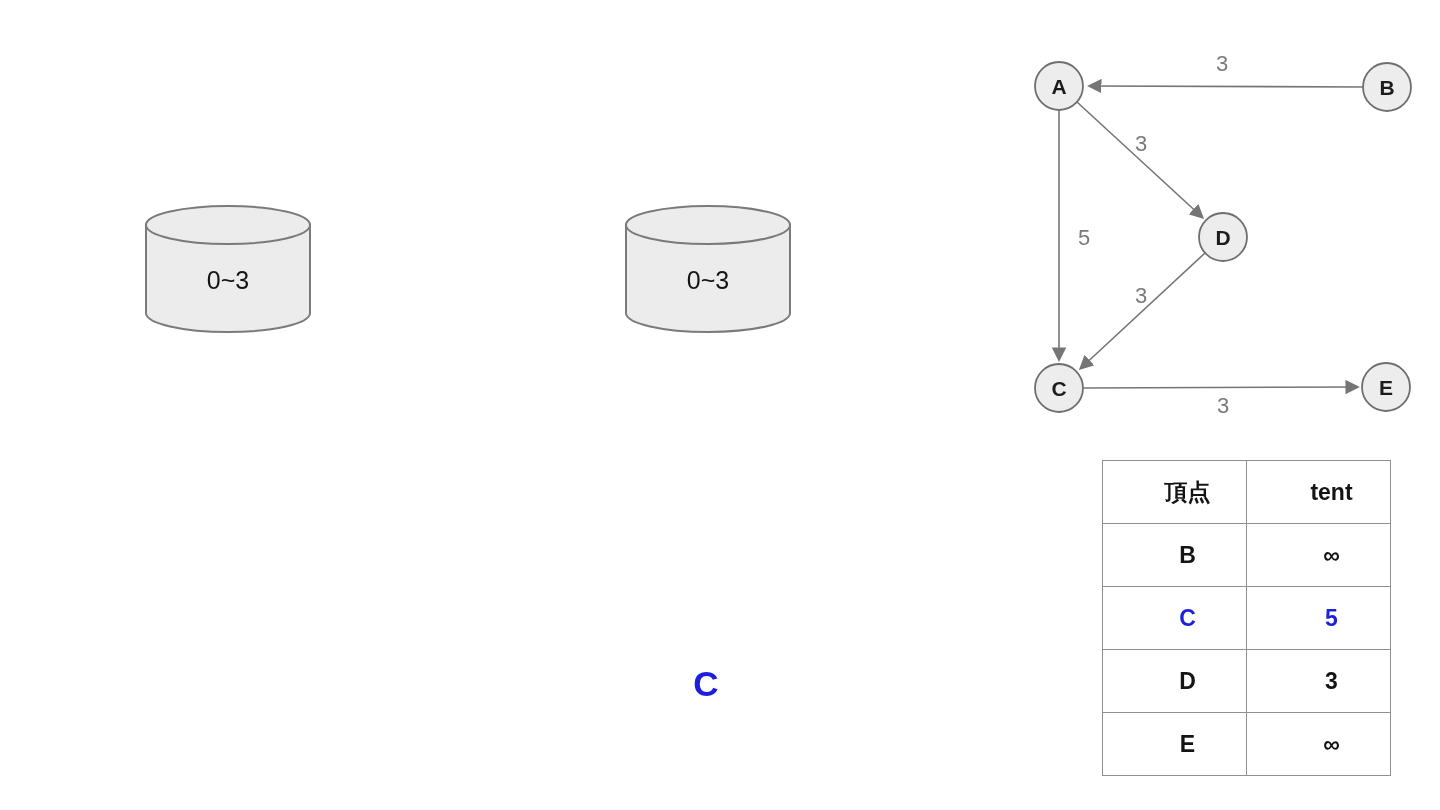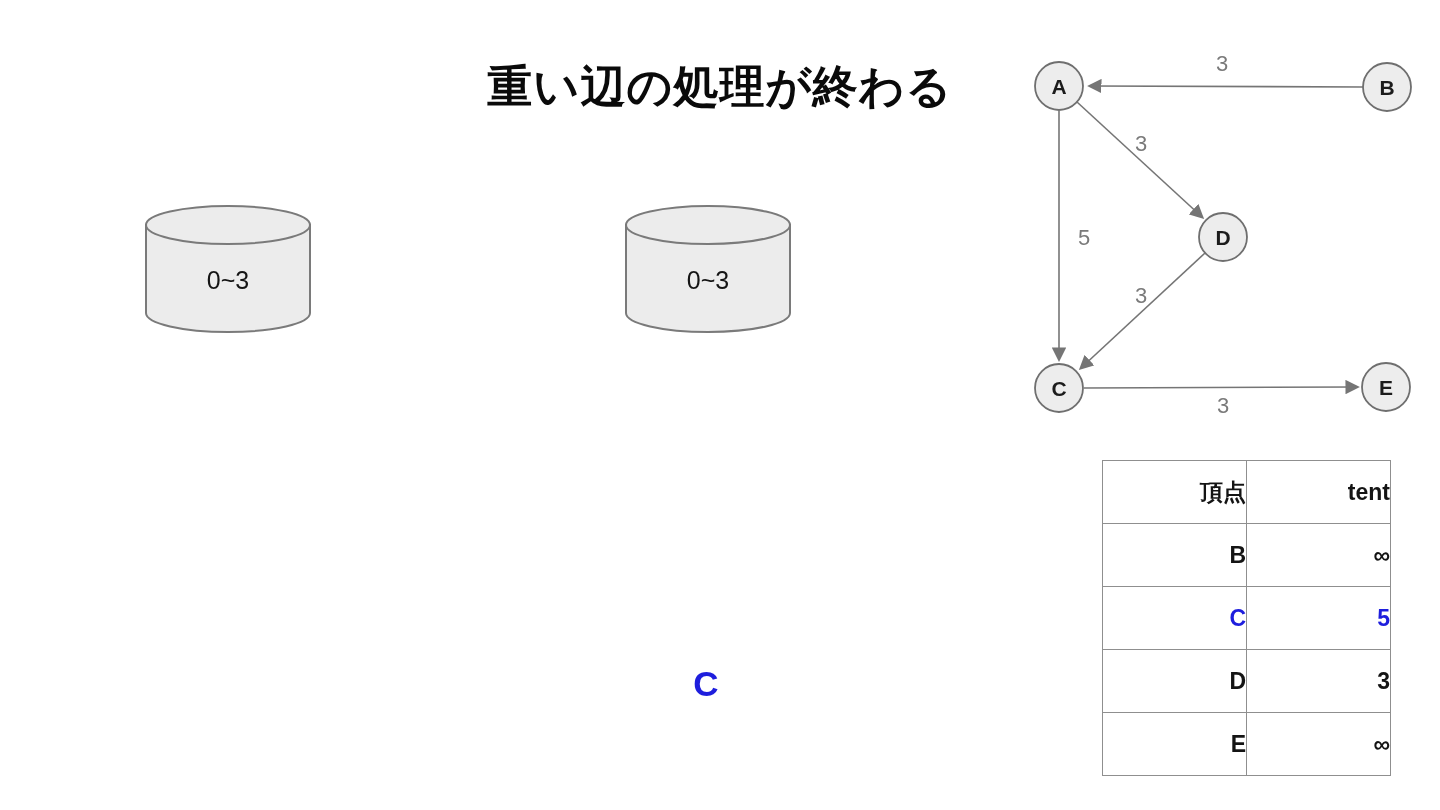--- a/index.html
+++ b/index.html
@@ -35,31 +35,30 @@
   .weight-label{
     font-family:"Liberation Sans","DejaVu Sans",sans-serif;
     font-size:22px;fill:#7a7a7a;text-anchor:middle;
   }
   .tent-table{
     position:absolute;left:1102px;top:460px;border-collapse:collapse;
   }
   .tent-table td,.tent-table th{
     width:144px;height:63px;box-sizing:border-box;
     border:1px solid #8f8f8f;background:#ffffff;
-    text-align:right;vertical-align:middle;padding:0 0 0 26px;
+    text-align:center;vertical-align:middle;padding:0 0 0 26px;
     font-size:23px;font-weight:600;color:#141414;
   }
   .tent-table td.accent{color:#1e1edd;}
 </style>
 </head>
 <body>
 
 <div class="slide">
 
-  <h1 class="title">重い辺の処理が終わる</h1>
 
   <div class="cyl" style="left:144px;top:203px;">
     <svg width="168" height="132" viewBox="0 0 168 132">
       <path class="cyl-body" d="M2,22 V110 A82,19 0 0 0 166,110 V22 Z"></path>
       <ellipse class="cyl-top" cx="84" cy="22" rx="82" ry="19"></ellipse>
       <text class="cyl-label" x="84" y="86">0~3</text>
     </svg>
   </div>
 
   <div class="cyl" style="left:624px;top:203px;">

